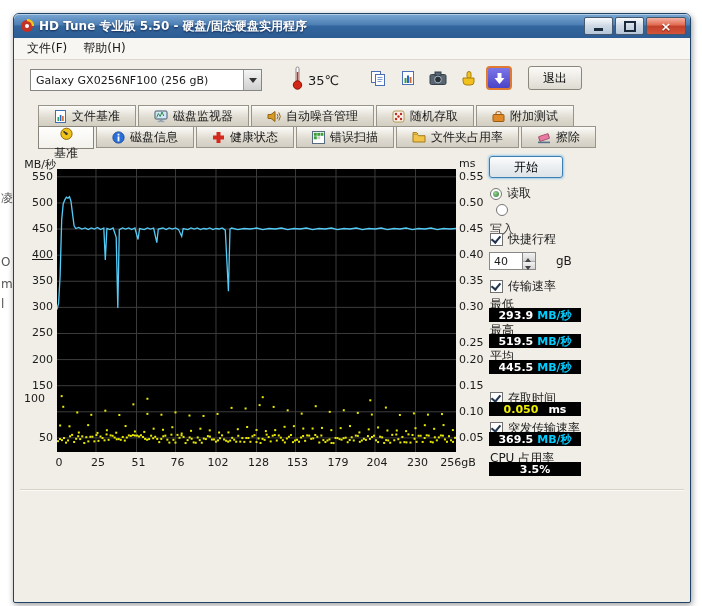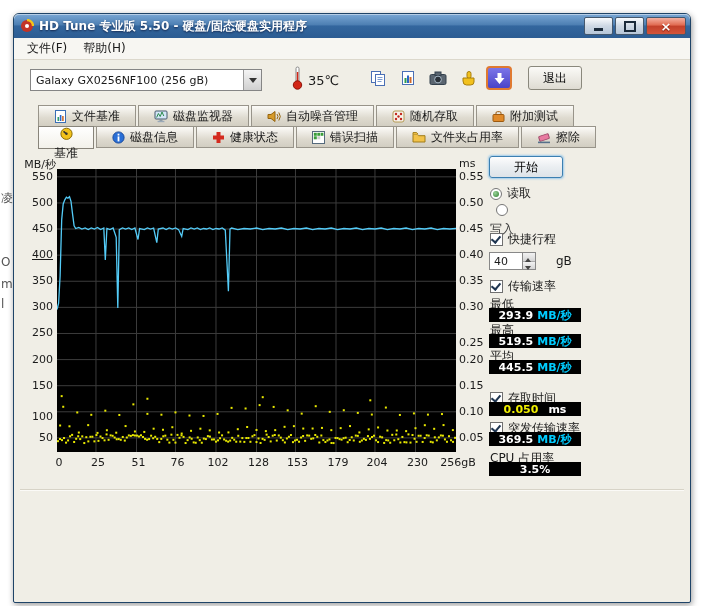--- a/index.html
+++ b/index.html
@@ -617,21 +617,21 @@
       <div class="ylab" style="top: 119.26px;">350</div>
       <div class="yrlab" style="top: 119.26px;">0.35</div>
       <div class="ylab" style="top: 145.367px;">300</div>
       <div class="yrlab" style="top: 145.367px;">0.30</div>
       <div class="ylab" style="top: 171.474px;">250</div>
       <div class="yrlab" style="top: 171px; margin-top: 10px;">0.25</div>
       <div class="ylab" style="top: 197.581px;">200</div>
       <div class="yrlab" style="top: 197.581px;">0.20</div>
       <div class="ylab" style="top: 223.688px;">150</div>
       <div class="yrlab" style="top: 223.688px;">0.15</div>
-      <div class="ylab" style="top: 255px;">100</div>
+      <div class="ylab" style="top: 237px; text-align: center;">100</div>
       <div class="yrlab" style="top: 249.795px;">0.10</div>
       <div class="ylab" style="top: 275.902px;">50</div>
       <div class="yrlab" style="top: 275.902px;">0.05</div>
       <div class="xlab" style="left: 21px;">0</div>
       <div class="xlab" style="left: 59.9648px;">25</div>
       <div class="xlab" style="left: 100.488px;">51</div>
       <div class="xlab" style="left: 139.453px;">76</div>
       <div class="xlab" style="left: 179.977px;">102</div>
       <div class="xlab" style="left: 220.5px;">128</div>
       <div class="xlab" style="left: 259.465px;">153</div>

